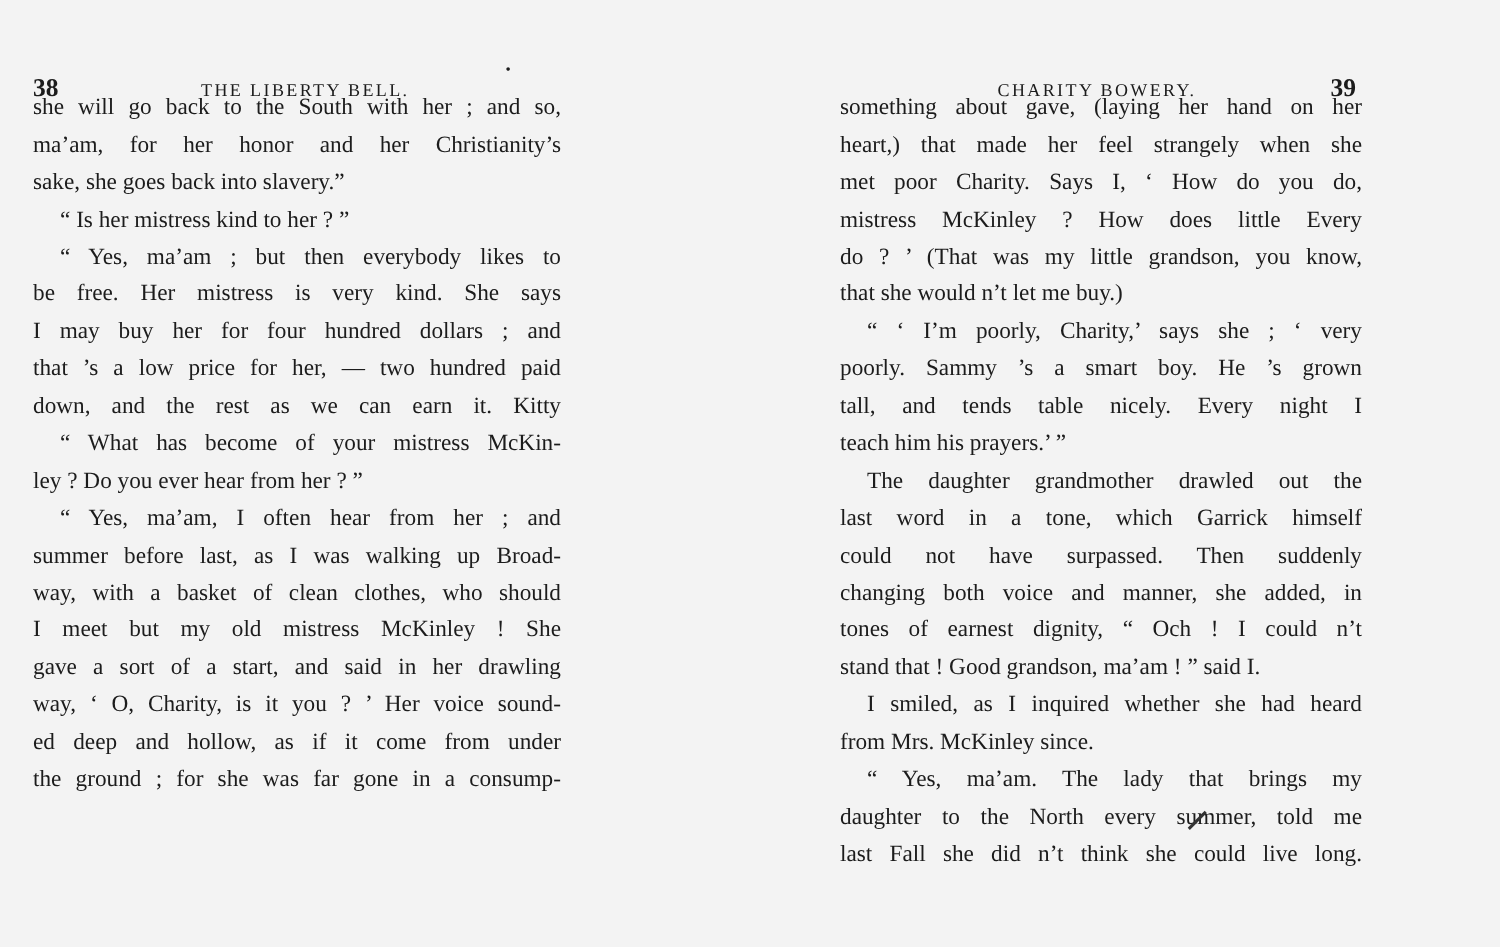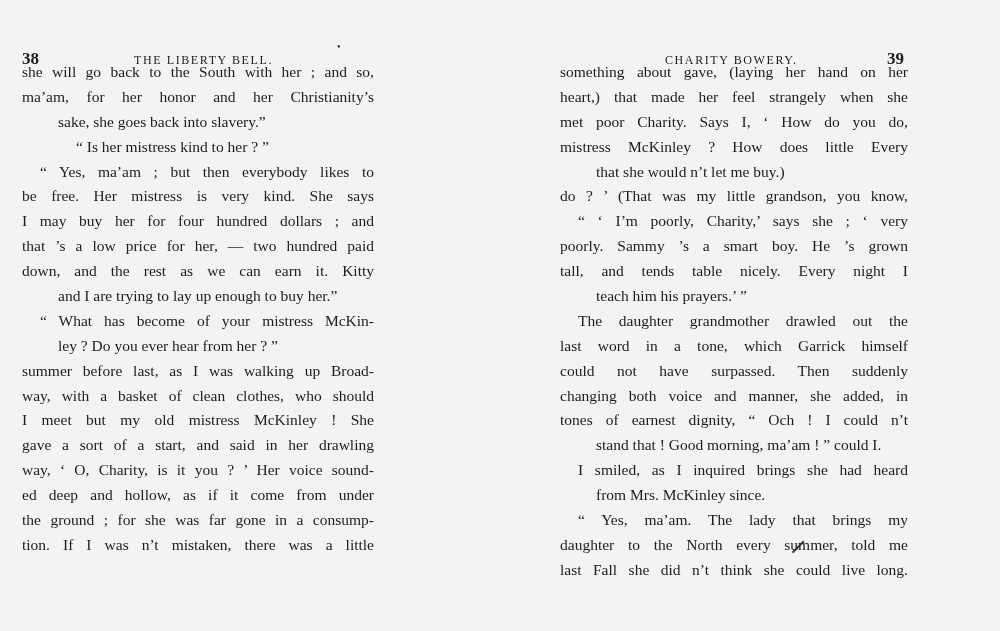--- a/index.html
+++ b/index.html
@@ -27,21 +27,21 @@
     .right .running { left: 105px; }
     .dot { position: absolute; left: 315px; top: -8px; font-size: 10px; }
     .body {
       position: absolute; top: 60px; left: 0; right: 0;
       font-size: 15.5px;
     }
     .line {
       height: 24.9px; line-height: 24.9px; white-space: nowrap;
       text-align: justify; text-align-last: justify;
     }
-    .line.last { text-align-last: left; margin-left: 36px; }
+    .line.last { text-align-last: left; }
     .line.indent { padding-left: 18px; }
     .mark {
       position: absolute; left: 790px; top: 546px; width: 16px; height: 1.5px;
       background: #333; transform: rotate(-45deg);
     }
   </style>
 </head>
 <body>
 
 <div class="page left">
@@ -53,57 +53,56 @@
   <div class="body">
       <div class="line">she will go back to the South with her ; and so,</div>
       <div class="line">ma’am, for her honor and her Christianity’s</div>
       <div class="line last">sake, she goes back into slavery.”</div>
       <div class="line indent last">“ Is her mistress kind to her ? ”</div>
       <div class="line indent">“ Yes, ma’am ; but then everybody likes to</div>
       <div class="line">be free. Her mistress is very kind. She says</div>
       <div class="line">I may buy her for four hundred dollars ; and</div>
       <div class="line">that ’s a low price for her, — two hundred paid</div>
       <div class="line">down, and the rest as we can earn it. Kitty</div>
-      <div class="line last">and I are trying to lay up enough to buy her.”</div>
       <div class="line indent">“ What has become of your mistress McKin-</div>
       <div class="line last">ley ? Do you ever hear from her ? ”</div>
+      <div class="line indent">“ Yes, ma’am, I often hear from her ; and</div>
       <div class="line">summer before last, as I was walking up Broad-</div>
       <div class="line">way, with a basket of clean clothes, who should</div>
       <div class="line">I meet but my old mistress McKinley ! She</div>
       <div class="line">gave a sort of a start, and said in her drawling</div>
       <div class="line">way, ‘ O, Charity, is it you ? ’ Her voice sound-</div>
       <div class="line">ed deep and hollow, as if it come from under</div>
       <div class="line">the ground ; for she was far gone in a consump-</div>
-      <div class="line">tion. If I was n’t mistaken, there was a little</div>
     </div>
 </div>
 
 <div class="page right">
   <div class="header">
     <span class="running">CHARITY BOWERY.</span>
     <span class="pnum">39</span>
   </div>
   <div class="body">
       <div class="line">something about gave, (laying her hand on her</div>
       <div class="line">heart,) that made her feel strangely when she</div>
       <div class="line">met poor Charity. Says I, ‘ How do you do,</div>
       <div class="line">mistress McKinley ? How does little Every</div>
+      <div class="line">do ? ’ (That was my little grandson, you know,</div>
       <div class="line last">that she would n’t let me buy.)</div>
-      <div class="line">do ? ’ (That was my little grandson, you know,</div>
       <div class="line indent">“ ‘ I’m poorly, Charity,’ says she ; ‘ very</div>
       <div class="line">poorly. Sammy ’s a smart boy. He ’s grown</div>
       <div class="line">tall, and tends table nicely. Every night I</div>
       <div class="line last">teach him his prayers.’ ”</div>
       <div class="line indent">The daughter grandmother drawled out the</div>
       <div class="line">last word in a tone, which Garrick himself</div>
       <div class="line">could not have surpassed. Then suddenly</div>
       <div class="line">changing both voice and manner, she added, in</div>
       <div class="line">tones of earnest dignity, “ Och ! I could n’t</div>
-      <div class="line last">stand that ! Good morning, ma’am ! ” could I.</div>
-      <div class="line indent">I smiled, as I inquired brings she had heard</div>
+      <div class="line last">stand that ! Good grandson, ma’am ! ” said I.</div>
+      <div class="line indent">I smiled, as I inquired whether she had heard</div>
       <div class="line last">from Mrs. McKinley since.</div>
       <div class="line indent">“ Yes, ma’am. The lady that brings my</div>
       <div class="line">daughter to the North every summer, told me</div>
       <div class="line">last Fall she did n’t think she could live long.</div>
     </div>
 </div>
 
 <div class="mark"></div>
 
 </body></html>

